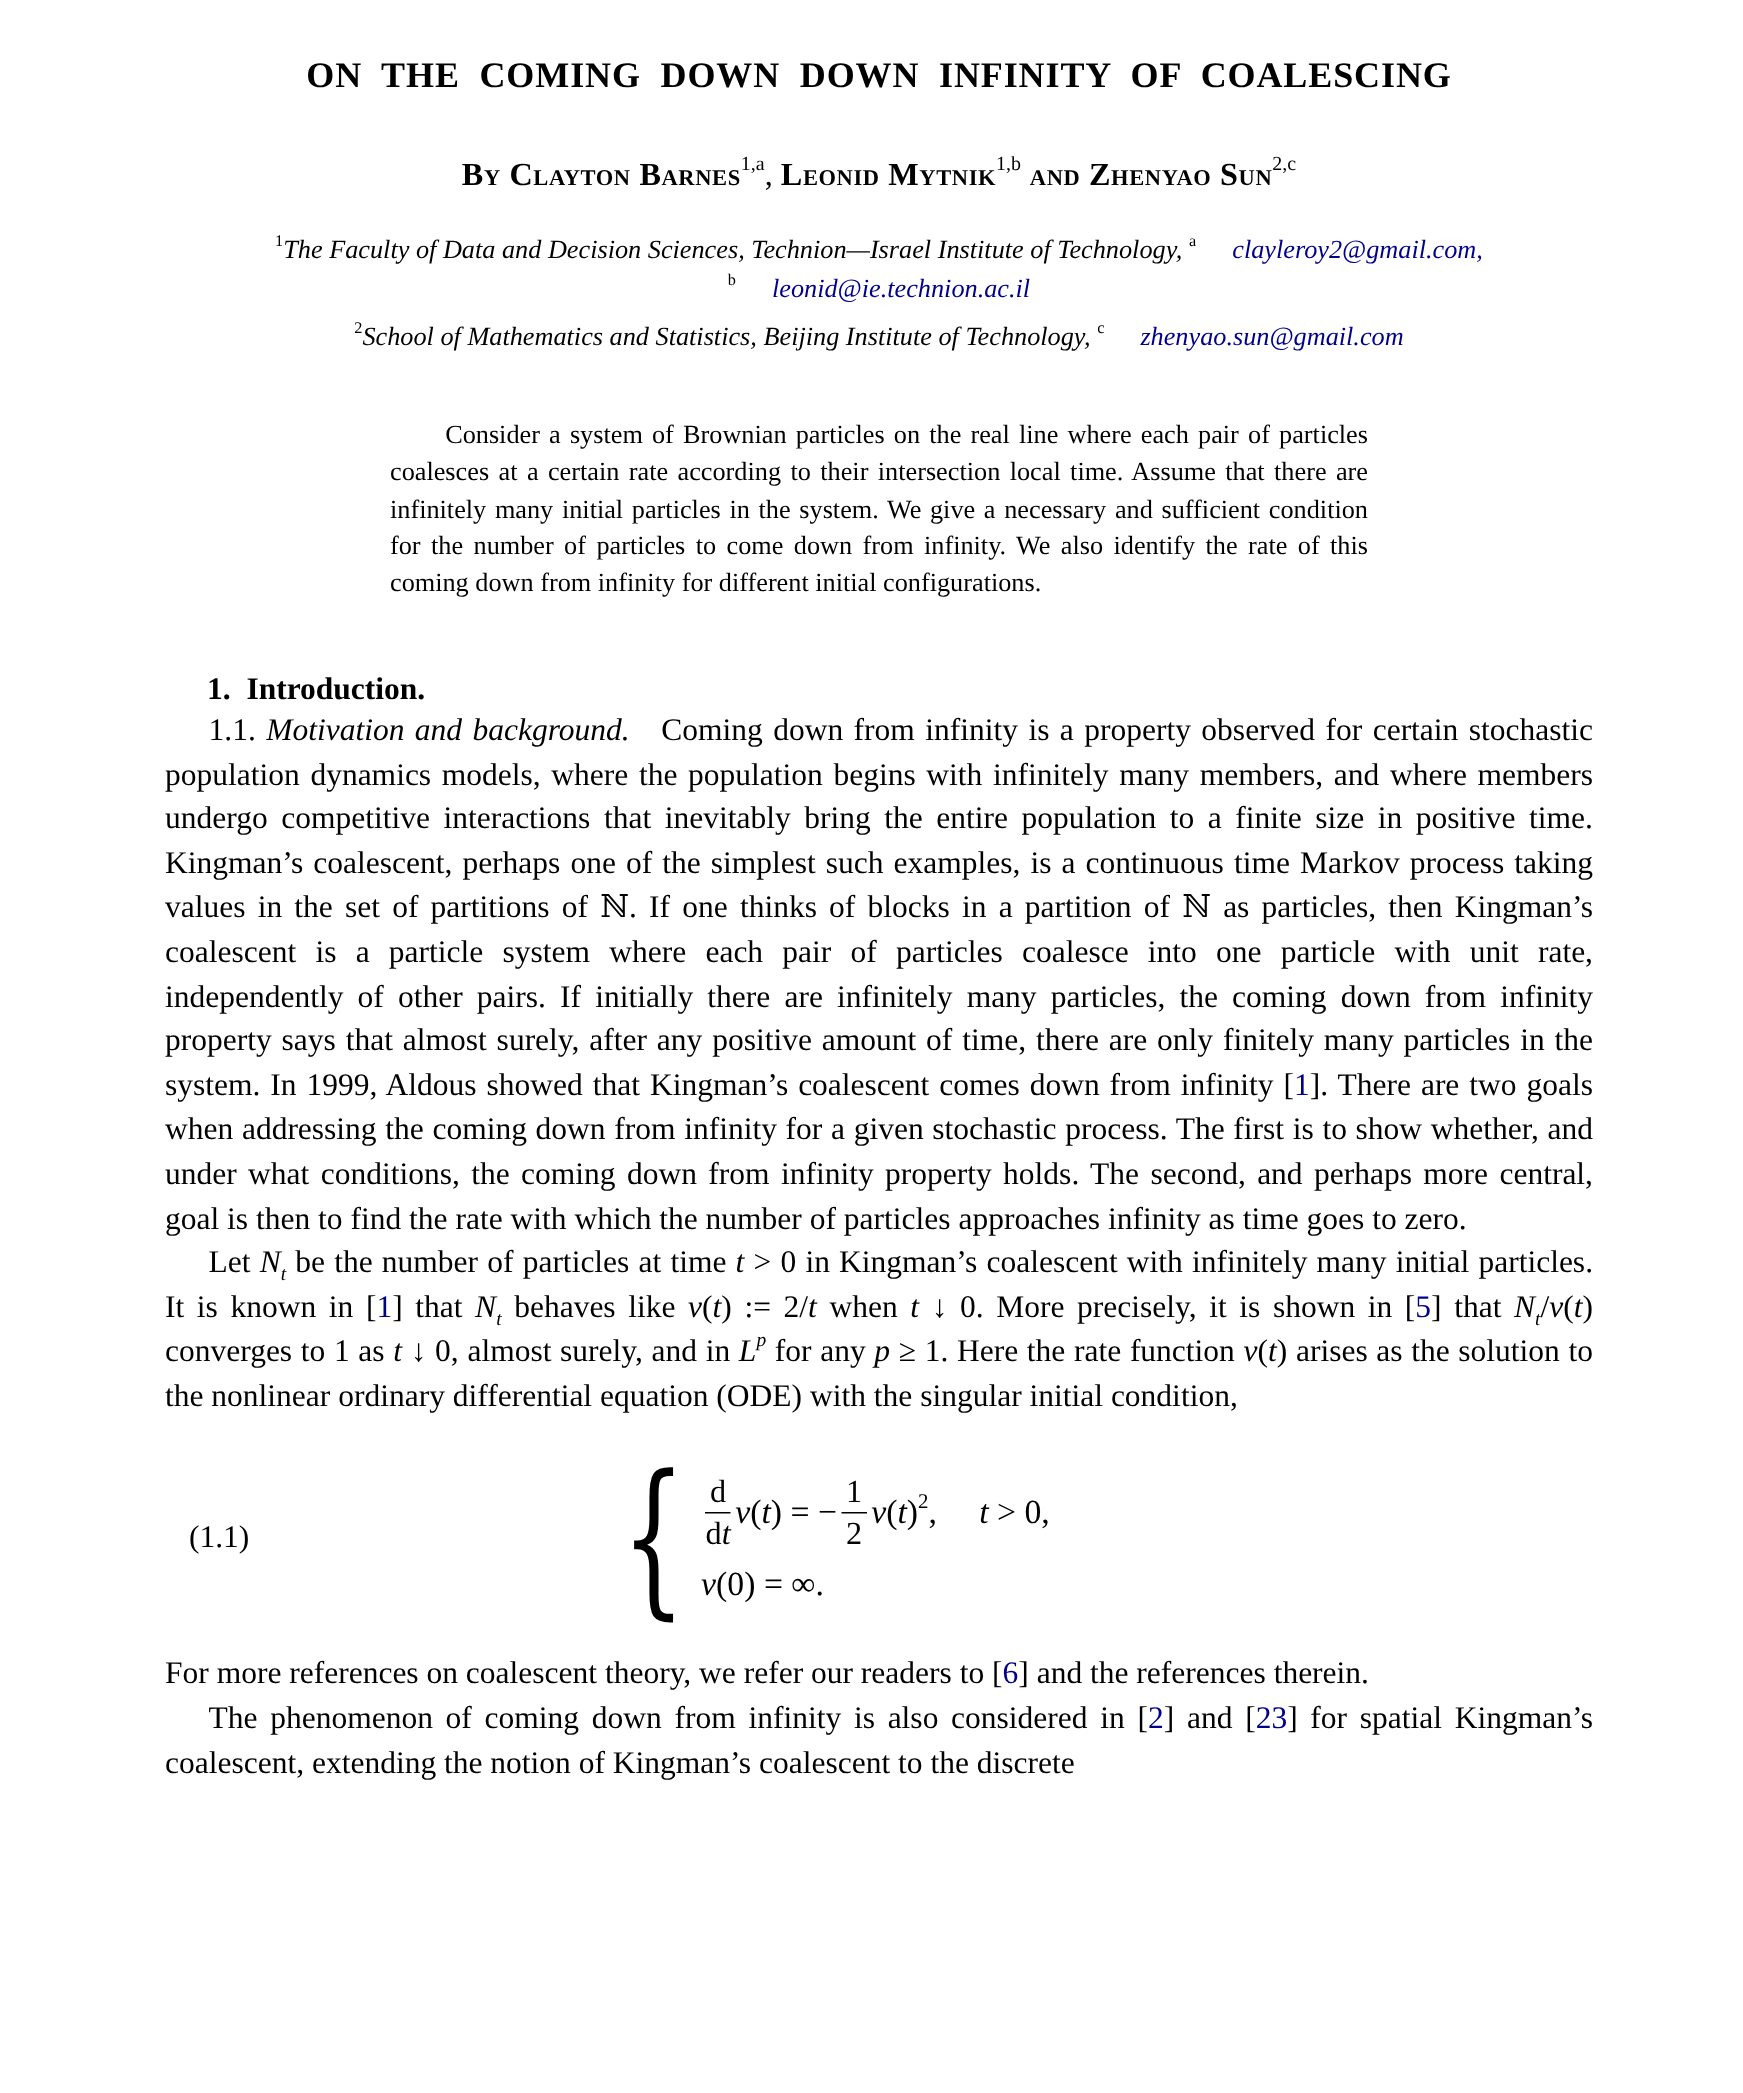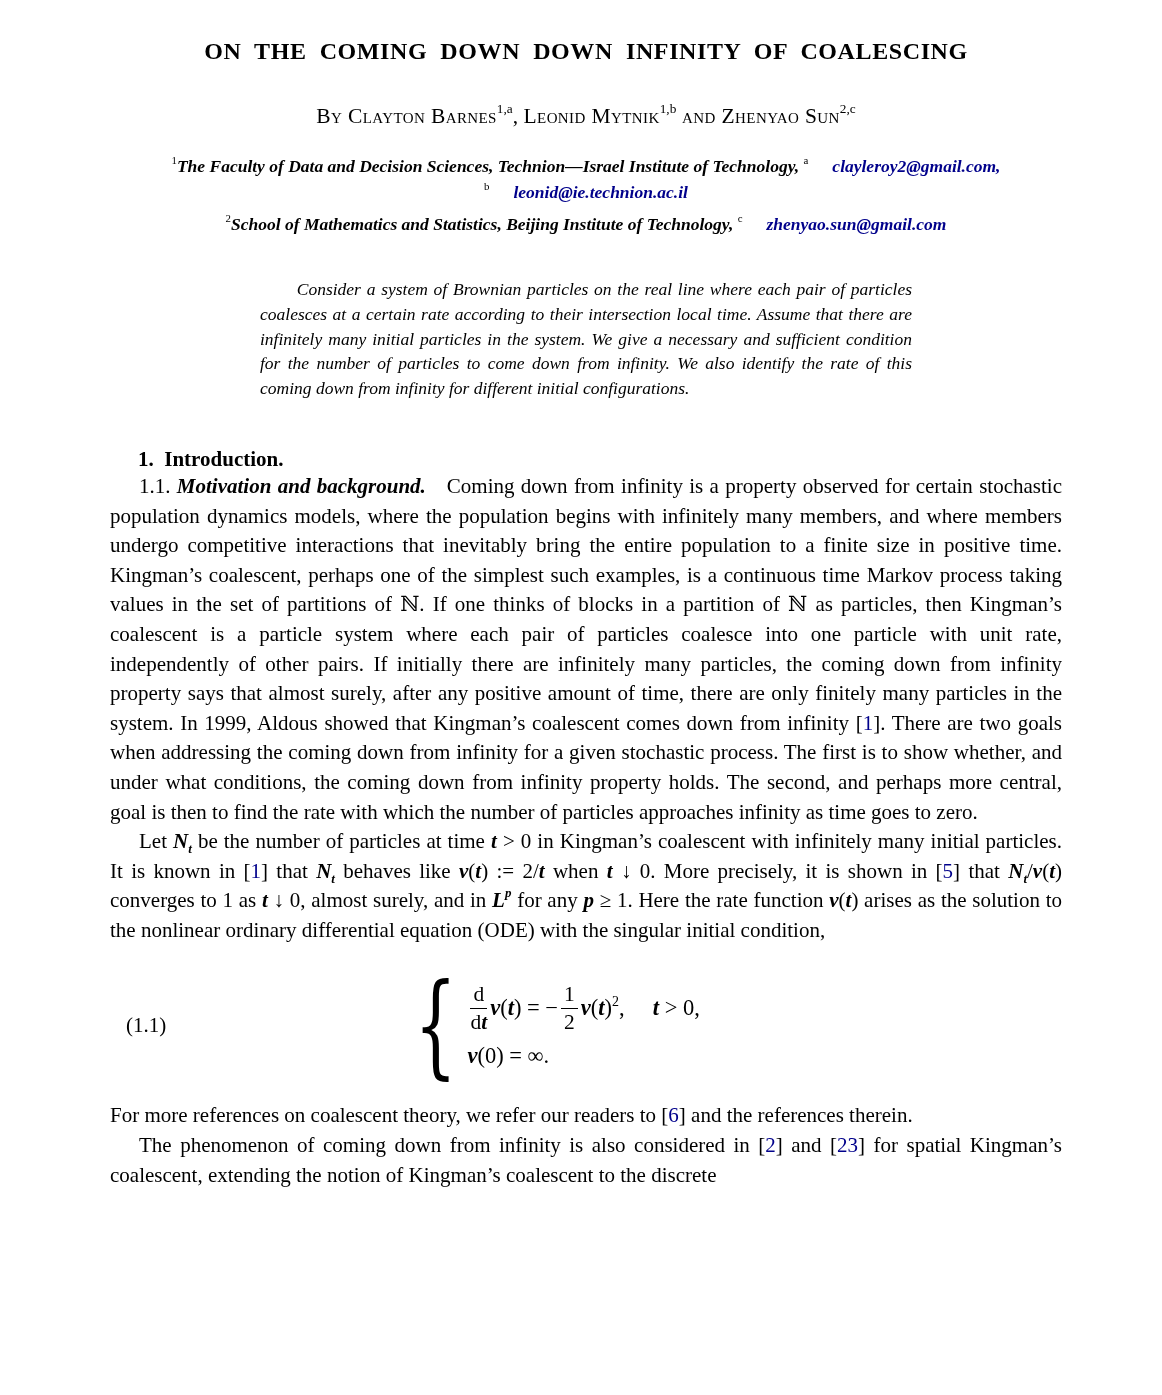--- a/index.html
+++ b/index.html
@@ -9,34 +9,34 @@
     width:1162px; height:1395px; overflow:hidden; background:#ffffff;
     font-family:"Liberation Serif","DejaVu Serif",serif; color:var(--ink);
   }
   .page { width:1162px; height:1395px; padding:26px 100px 0 110px; }
 
   .title {
     margin:10px 0 0; text-align:center; font-size:24px; font-weight:bold;
     letter-spacing:.6px; word-spacing:6.5px; line-height:31px;
   }
   .authors { margin-top:37px; text-align:center; font-size:21.5px; }
-  .sc { font-variant:small-caps; letter-spacing:.4px; }
+  .sc { font-variant:small-caps; letter-spacing:.4px;font-weight:bold; }
   sup { font-size:62%; line-height:0; position:relative; top:-.15em; }
   sub { font-size:62%; line-height:0; }
-  .it { font-style:italic;font-weight:bold; }
+  .it { font-style:italic; }
   .link { color:var(--link);padding-left:24px; }
   .cite { color:var(--cite); }
 
   .affil { text-align:center; font-size:17.5px; line-height:26px; }
   .affil-first { margin-top:24px; }
   .affil-third { margin-top:6px; }
 
   .abstract {
     width:652px; margin:40px auto 0; font-size:17.5px; line-height:24.8px;
-    text-align:justify; text-indent:2.1em;font-style:italic;
+    text-align:justify; text-indent:2.1em;
   }
 
   .section { margin:46px 0 0 28px; font-size:21px; font-weight:bold; }
 
   .bodyp { margin:0; font-size:21px; line-height:29.6px; text-align:justify; }
   .first-body { }
   .indent { text-indent:29px; }
 
   .equation { position:relative; margin:16px 0 12px; min-height:128px;
               display:flex; align-items:center; }

